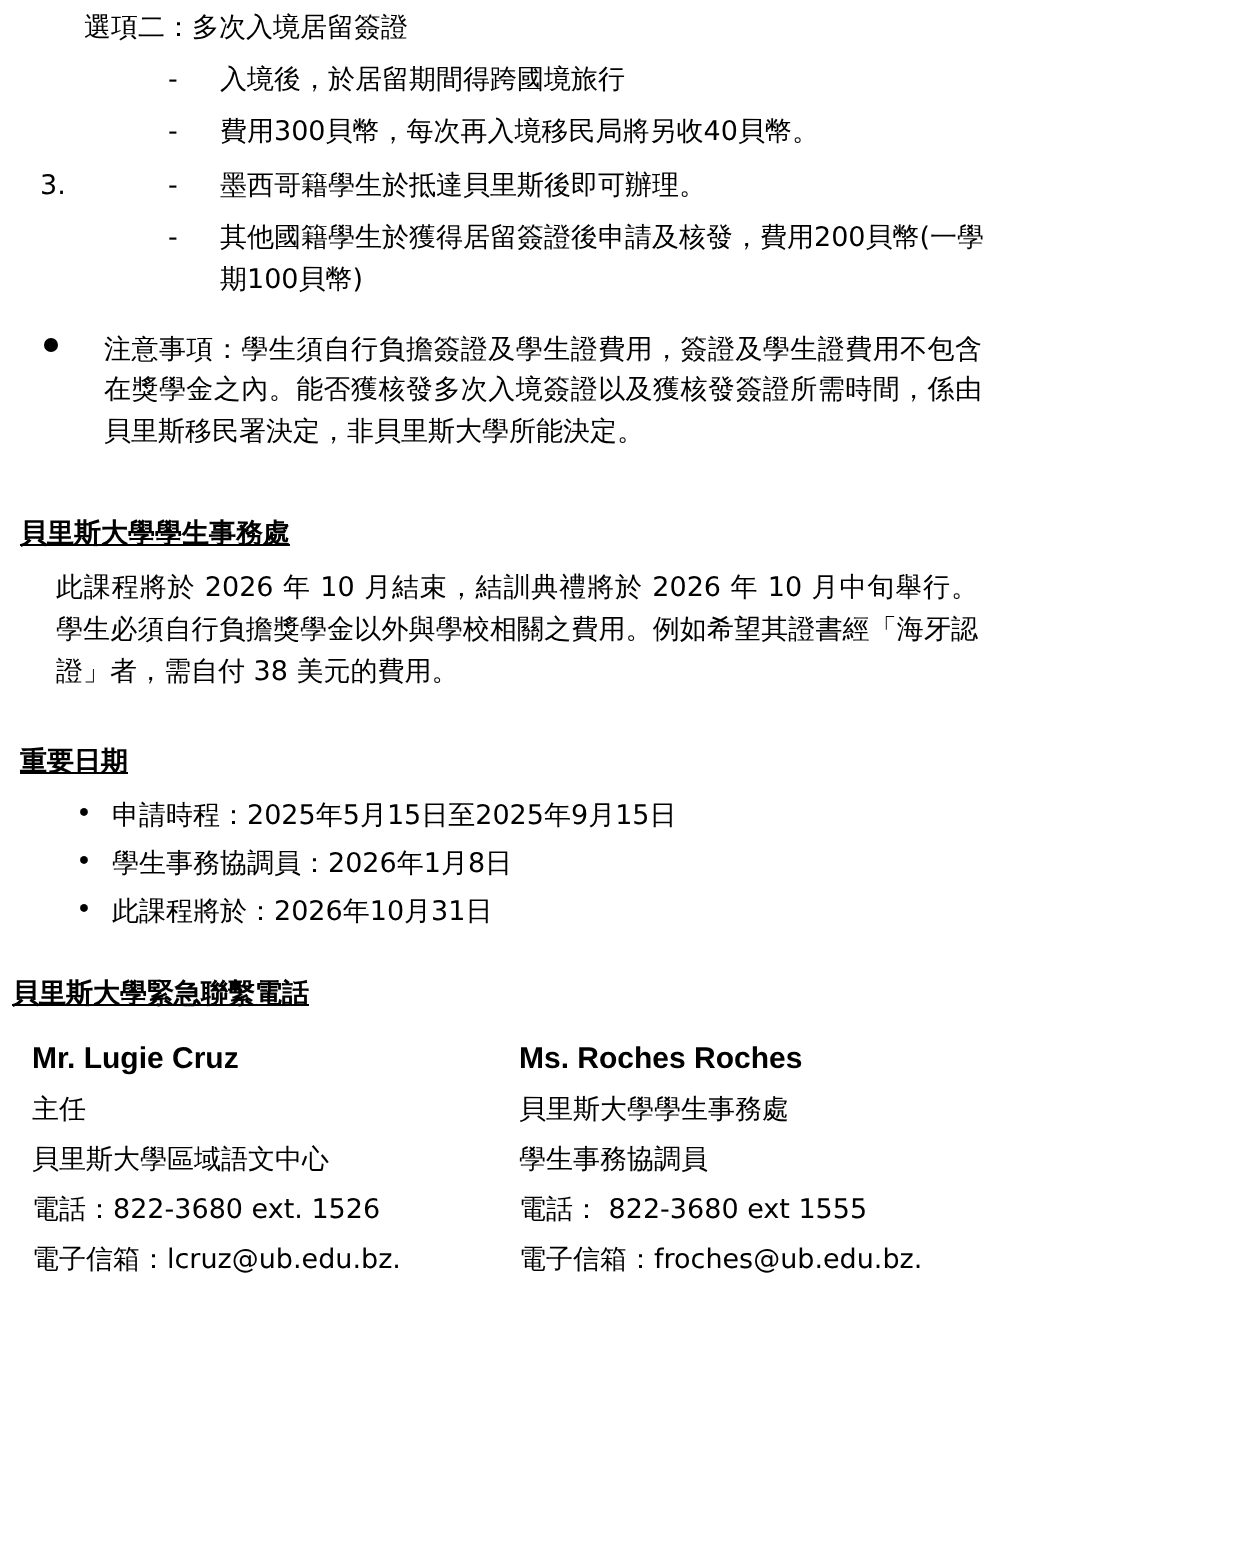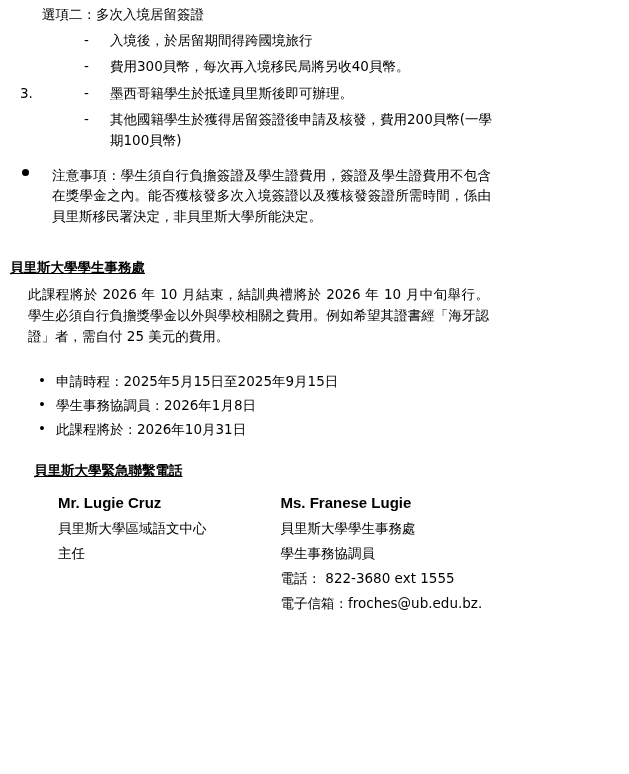--- a/index.html
+++ b/index.html
@@ -109,21 +109,21 @@
   }
   .dotlist .li .d {
     position: absolute;
     left: 4px;
     top: -1px;
   }
 
   
   .contacts {
     margin-top: 10px;
-    margin-left: 30px;
+    margin-left: 16px;
     display: flex;
     justify-content: center;
   }
   .contact-col {
     width: 290px;
   }
   .contact-name {
     font-weight: bold;
     font-size: 15px;
     font-family: "Liberation Sans", sans-serif;
@@ -167,52 +167,55 @@
     </div>
   </div>
 
   <div class="bullet-block">
     <span class="bullet-dot"></span>
     <div class="btext" style="margin-right:12px;">注意事項：學生須自行負擔簽證及學生證費用，簽證及學生證費用不包含在獎學金之內。能否獲核發多次入境簽證以及獲核發簽證所需時間，係由貝里斯移民署決定，非貝里斯大學所能決定。</div>
   </div>
 
   <div class="sec" style="margin-top:30px;">
     <div class="h-underline">貝里斯大學學生事務處</div>
-    <div class="sec-body">此課程將於 2026 年 10 月結束，結訓典禮將於 2026 年 10 月中旬舉行。學生必須自行負擔獎學金以外與學校相關之費用。例如希望其證書經「海牙認證」者，需自付 25 美元的費用。</div>
+    <div class="sec-body">此課程將於 2026 年 10 月結束，結訓典禮將於 2026 年 10 月中旬舉行。學生必須自行負擔獎學金以外與學校相關之費用。例如希望其證書經「海牙認證」者，需自付 38 美元的費用。</div>
   </div>
 
   <div class="sec" style="margin-top:24px;">
+    <div class="h-underline">重要日期</div>
     <div class="dotlist">
       <div class="li">
         <span class="d">•</span>
         <span>申請時程：2025年5月15日至2025年9月15日</span>
       </div>
       <div class="li">
         <span class="d">•</span>
         <span>學生事務協調員：2026年1月8日</span>
       </div>
       <div class="li">
         <span class="d">•</span>
         <span>此課程將於：2026年10月31日</span>
       </div>
     </div>
   </div>
 
-  <div class="sec" style="margin-top:20px;padding-left:28px;">
+  <div class="sec" style="margin-top:20px;">
     <div class="h-underline" style="margin-left:6px;">貝里斯大學緊急聯繫電話</div>
 
     <div class="contacts">
       <div class="contact-col">
         <div class="contact-name">Mr. Lugie Cruz</div>
+        <div class="contact-line">主任</div>
         <div class="contact-line">貝里斯大學區域語文中心</div>
-        <div class="contact-line">主任</div>
+        <div class="contact-line">電話：822-3680 ext. 1526</div>
+        <div class="contact-line">電子信箱：lcruz@ub.edu.bz.</div>
       </div>
 
       <div class="contact-col">
-        <div class="contact-name">Ms. Franese Lugie</div>
+        <div class="contact-name">Ms. Roches Roches</div>
         <div class="contact-line">貝里斯大學學生事務處</div>
         <div class="contact-line">學生事務協調員</div>
         <div class="contact-line">電話： 822-3680 ext 1555</div>
         <div class="contact-line">電子信箱：froches@ub.edu.bz.</div>
       </div>
     </div>
   </div>
 
 </div>
 

